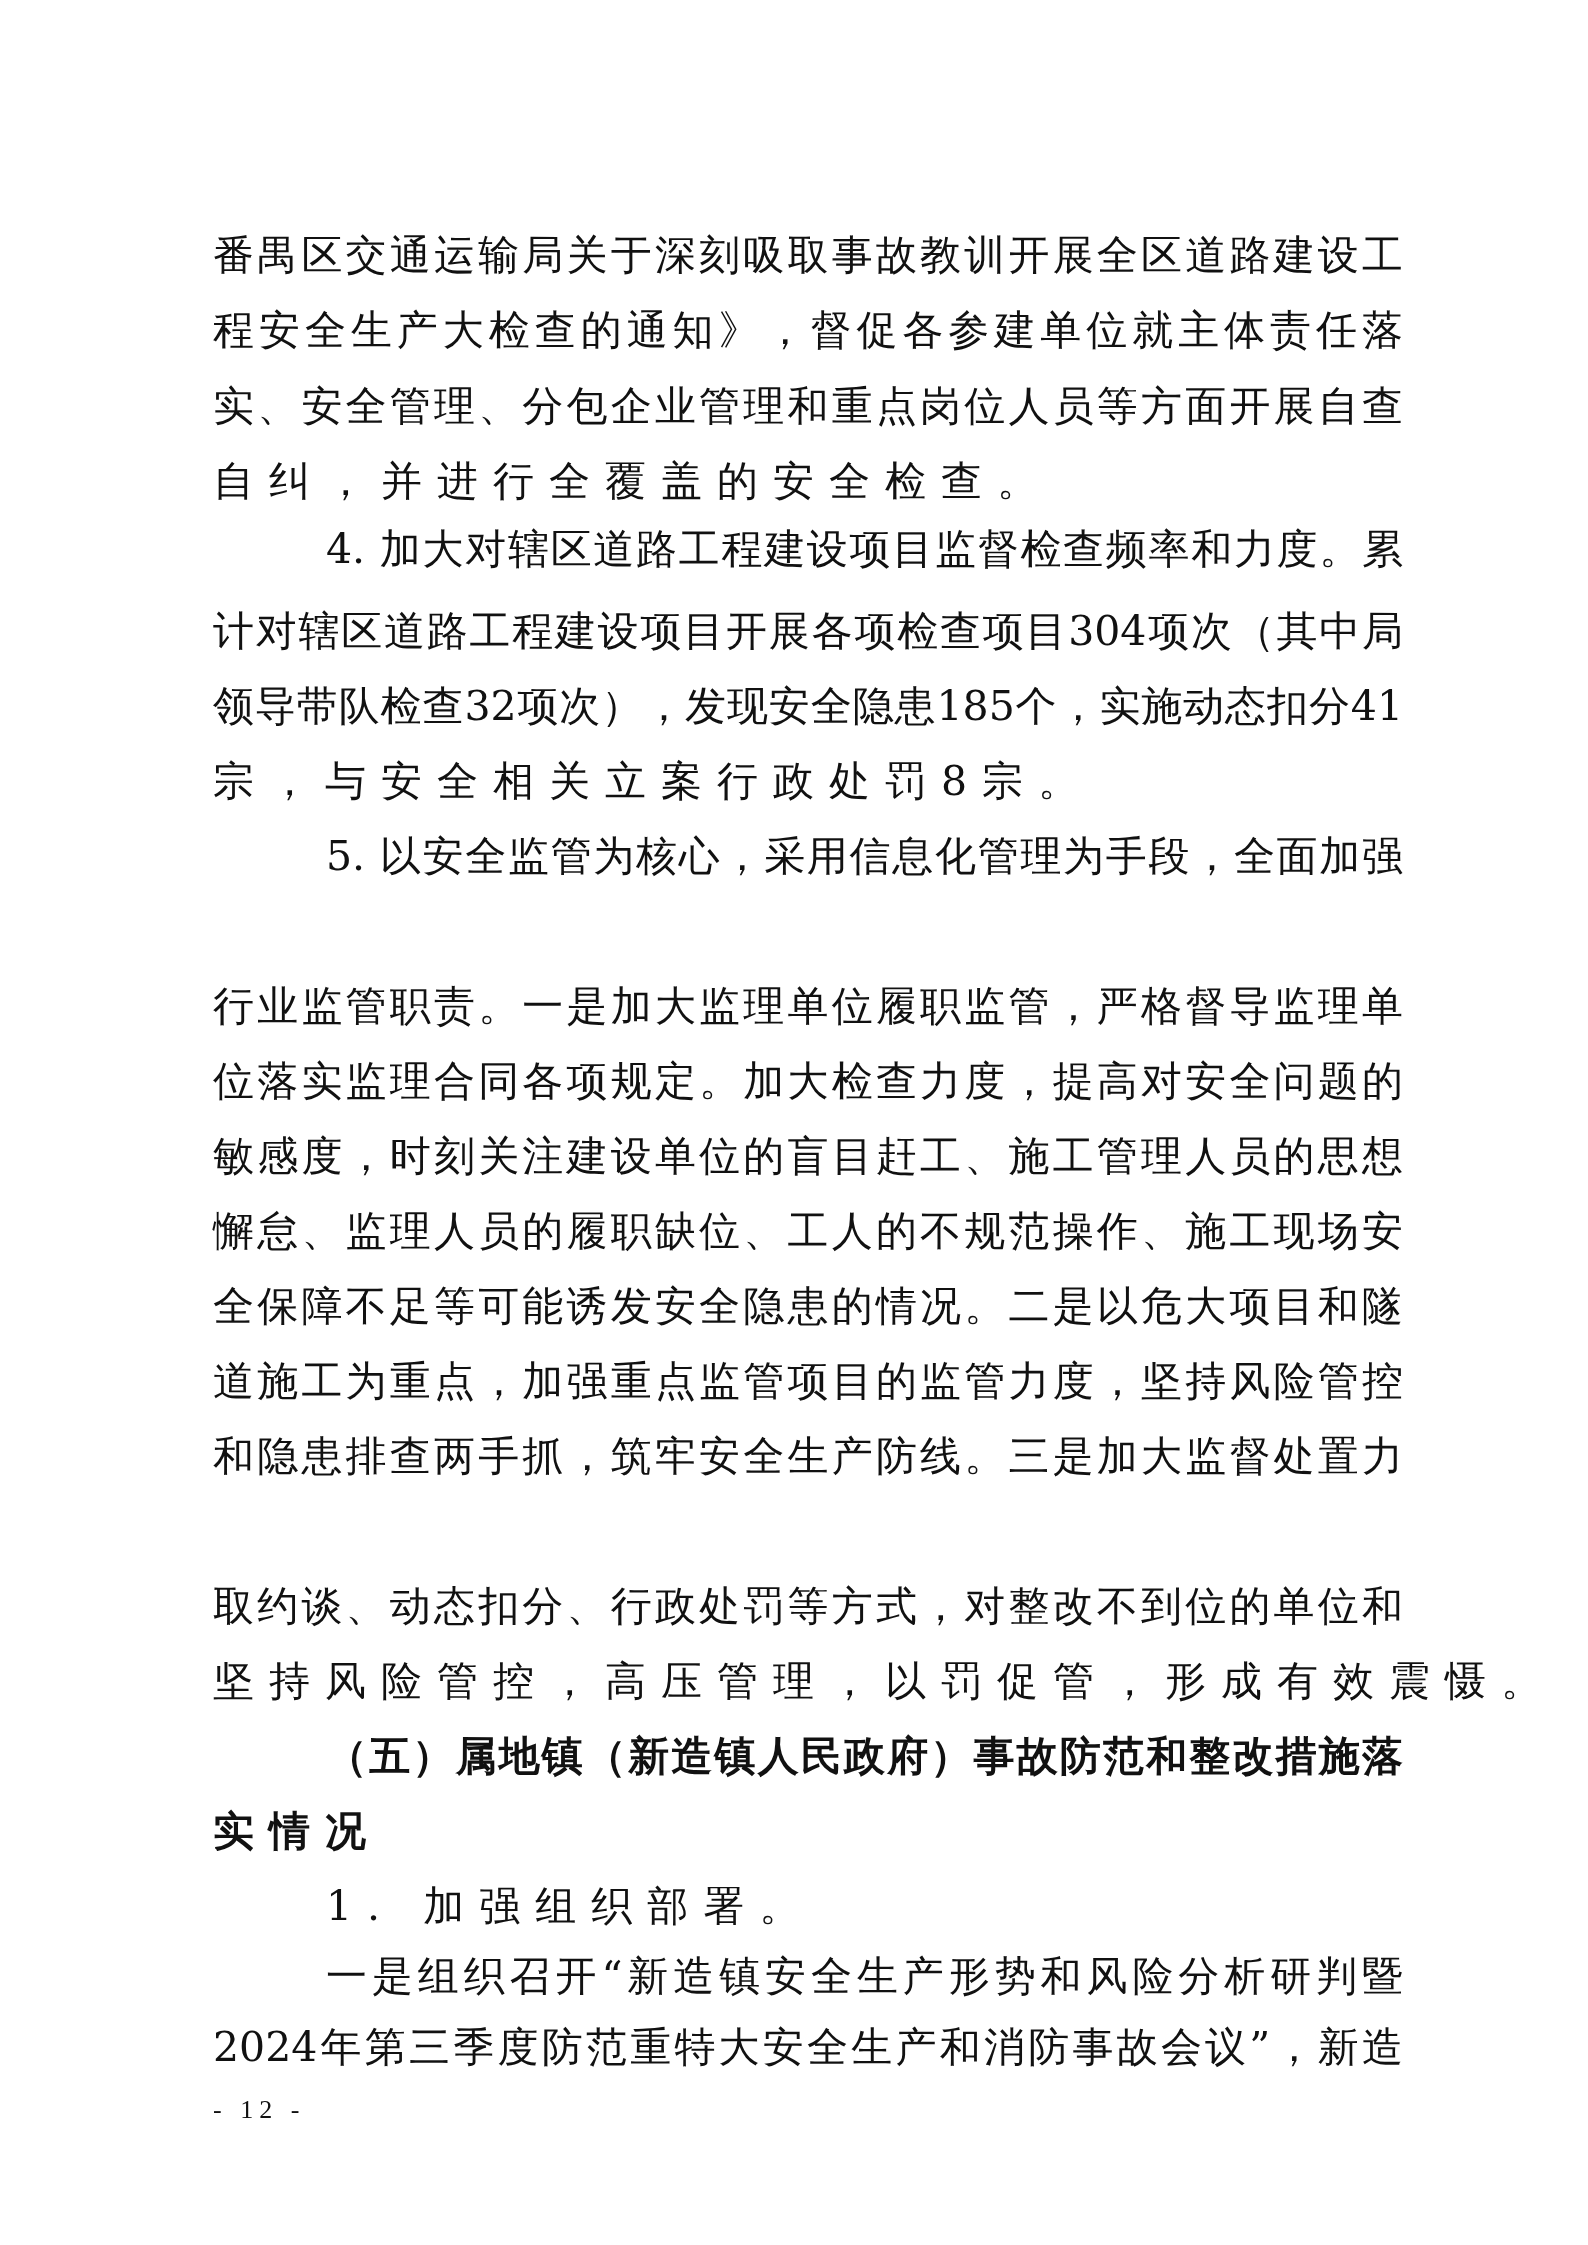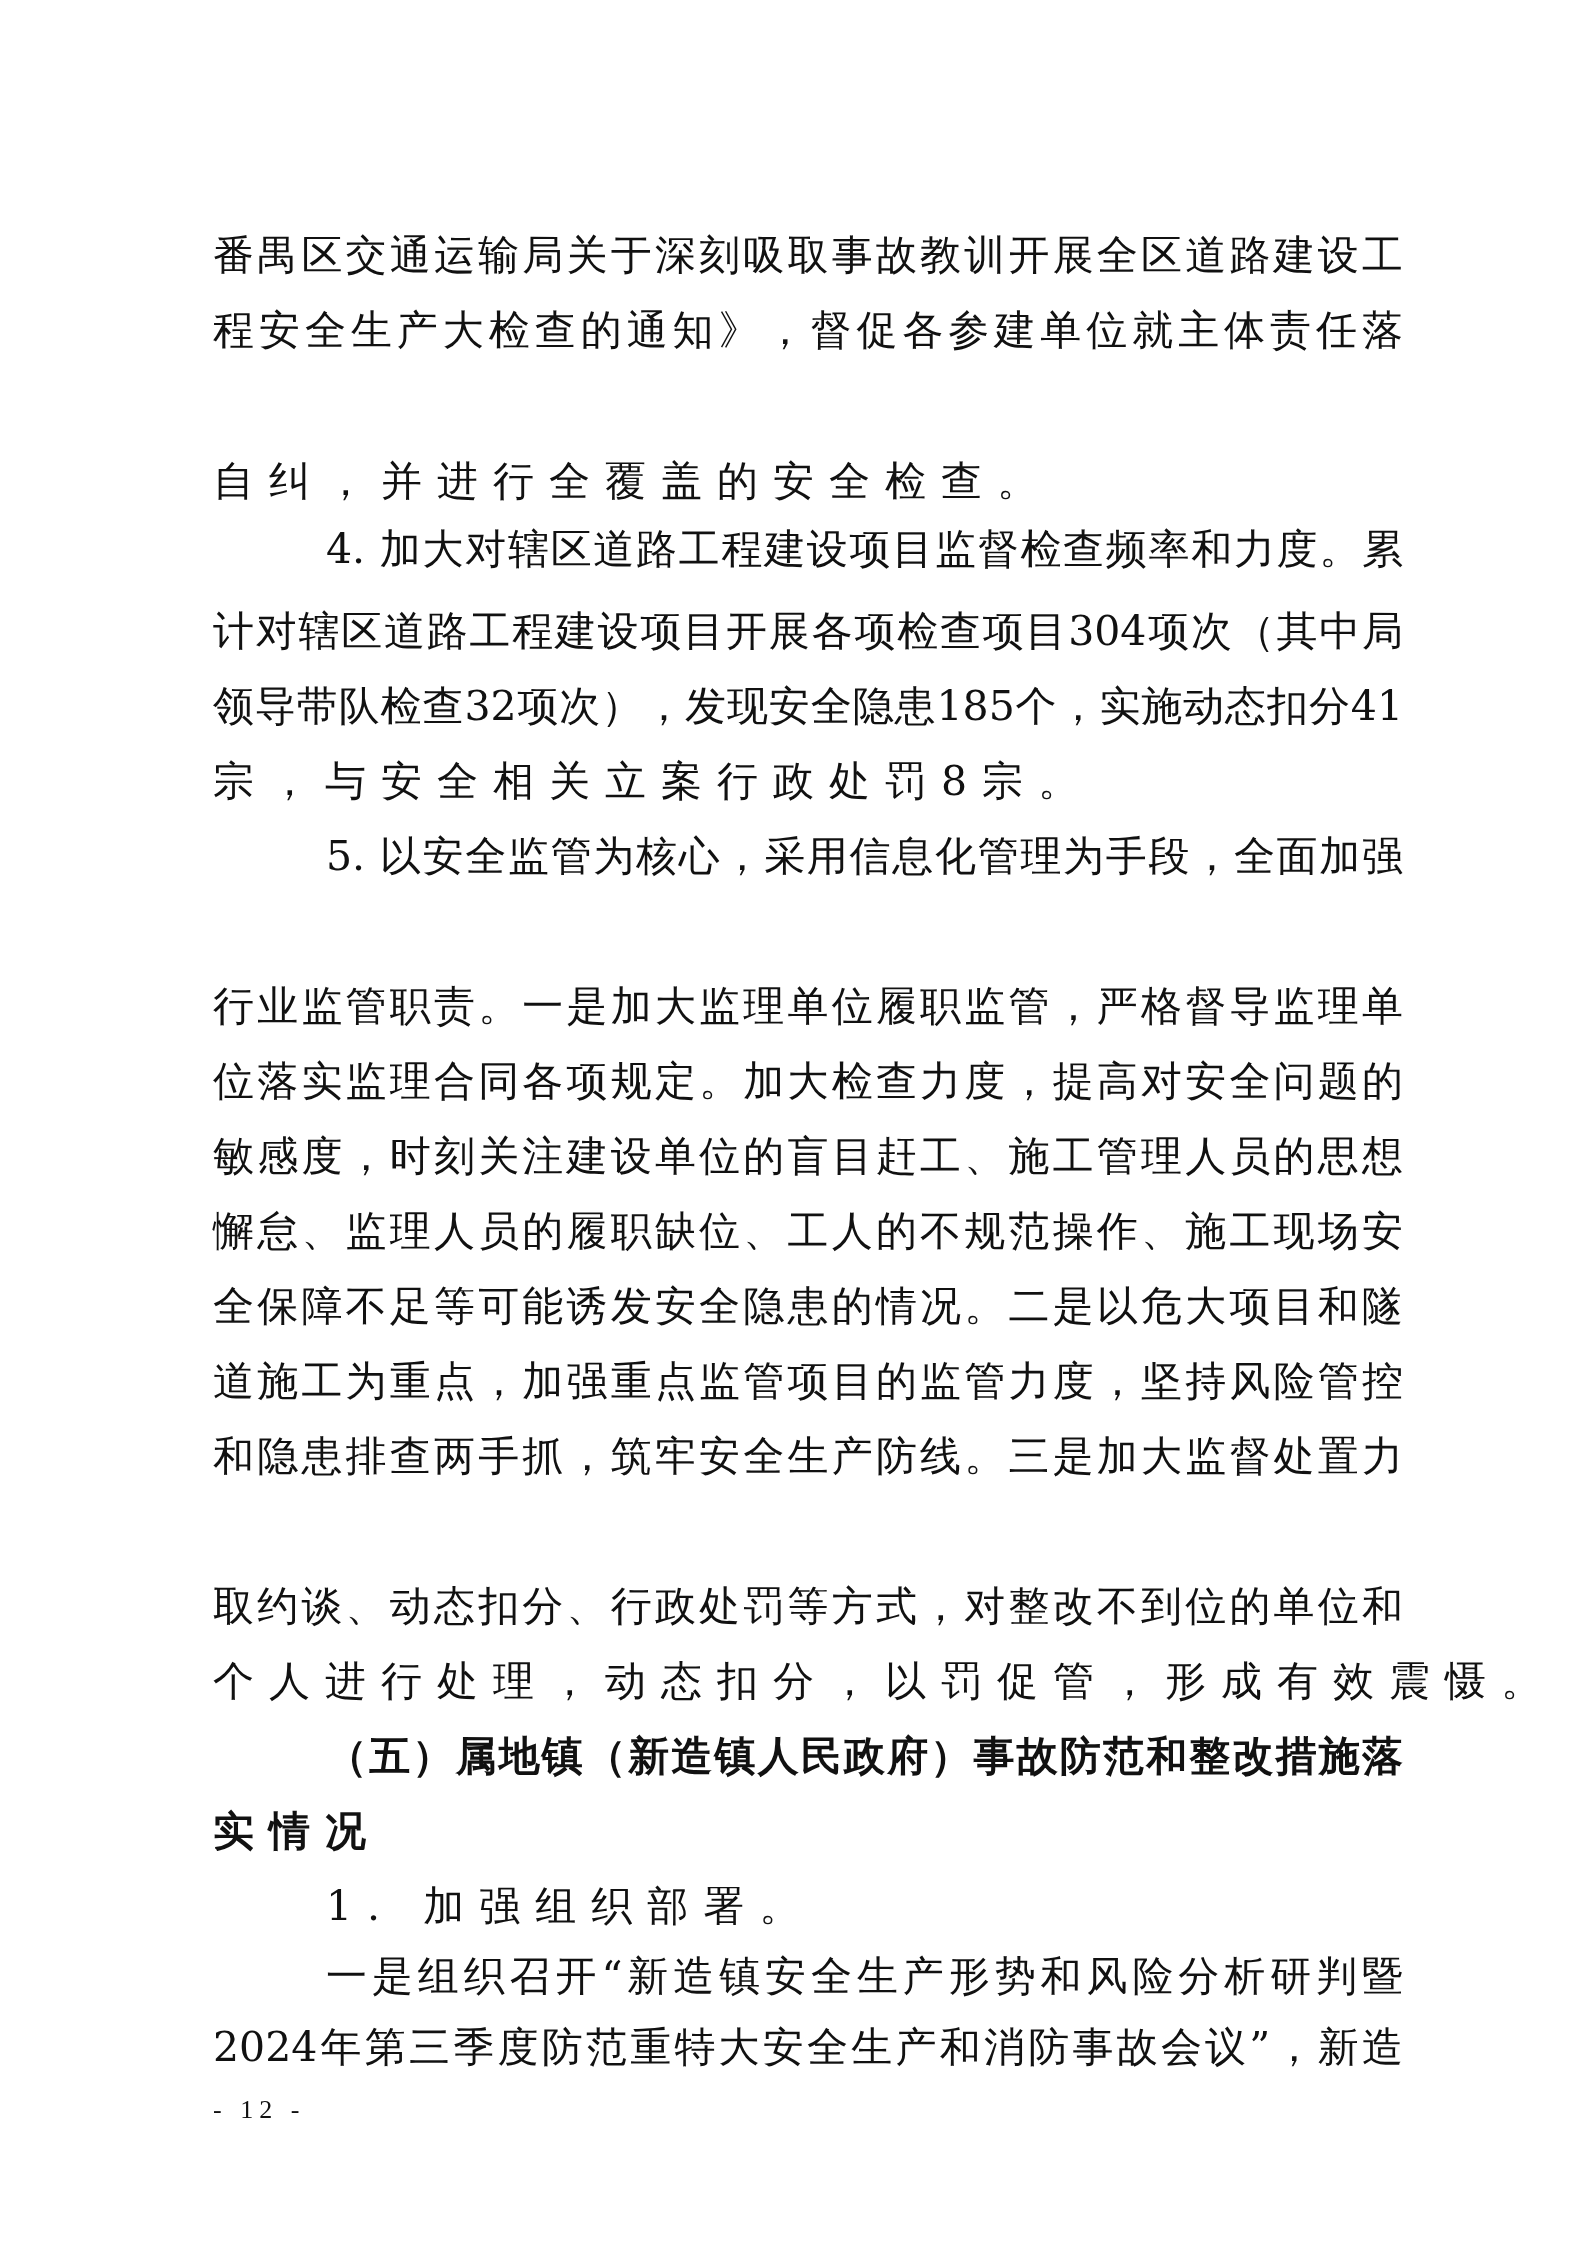--- a/index.html
+++ b/index.html
@@ -32,37 +32,38 @@
     color: #111111;
     letter-spacing: 6px;
   }
 </style>
 </head>
 <body>
 
 <div class="page">
   <div class="line" style="top:225px">番禺区交通运输局关于深刻吸取事故教训开展全区道路建设工</div>
   <div class="line" style="top:300px">程安全生产大检查的通知》，督促各参建单位就主体责任落</div>
+  <div class="line" style="top:376px">实、安全管理、分包企业管理和重点岗位人员等方面开展自查</div>
   <div class="line last" style="top:451px">自纠，并进行全覆盖的安全检查。</div>
 
   <div class="line indent" style="top:519px">4. 加大对辖区道路工程建设项目监督检查频率和力度。累</div>
   <div class="line" style="top:601px">计对辖区道路工程建设项目开展各项检查项目304项次（其中局</div>
   <div class="line" style="top:676px">领导带队检查32项次），发现安全隐患185个，实施动态扣分41</div>
   <div class="line last" style="top:751px">宗，与安全相关立案行政处罚8宗。</div>
 
   <div class="line indent" style="top:826px">5. 以安全监管为核心，采用信息化管理为手段，全面加强</div>
   <div class="line" style="top:1051px">位落实监理合同各项规定。加大检查力度，提高对安全问题的</div>
   <div class="line" style="top:976px">行业监管职责。一是加大监理单位履职监管，严格督导监理单</div>
   <div class="line" style="top:1126px">敏感度，时刻关注建设单位的盲目赶工、施工管理人员的思想</div>
   <div class="line" style="top:1201px">懈怠、监理人员的履职缺位、工人的不规范操作、施工现场安</div>
   <div class="line" style="top:1276px">全保障不足等可能诱发安全隐患的情况。二是以危大项目和隧</div>
   <div class="line" style="top:1351px">道施工为重点，加强重点监管项目的监管力度，坚持风险管控</div>
   <div class="line" style="top:1426px">和隐患排查两手抓，筑牢安全生产防线。三是加大监督处置力</div>
   <div class="line" style="top:1576px">取约谈、动态扣分、行政处罚等方式，对整改不到位的单位和</div>
-  <div class="line last" style="top:1651px">个人进行处理，动态扣分，以罚促管，形成有效震慑。</div>
+  <div class="line last" style="top:1651px">坚持风险管控，高压管理，以罚促管，形成有效震慑。</div>
 
   <div class="line last heading" style="top:1801px">实情况</div>
   <div class="line indent heading" style="top:1726px">（五）属地镇（新造镇人民政府）事故防范和整改措施落</div>
 
   <div class="line indent last" style="top:1876px">1. 加强组织部署。</div>
   <div class="line indent" style="top:1946px">一是组织召开“新造镇安全生产形势和风险分析研判暨</div>
   <div class="line" style="top:2017px">2024年第三季度防范重特大安全生产和消防事故会议”，新造</div>
 
   <div class="page-number">- 12 -</div>
 </div>

